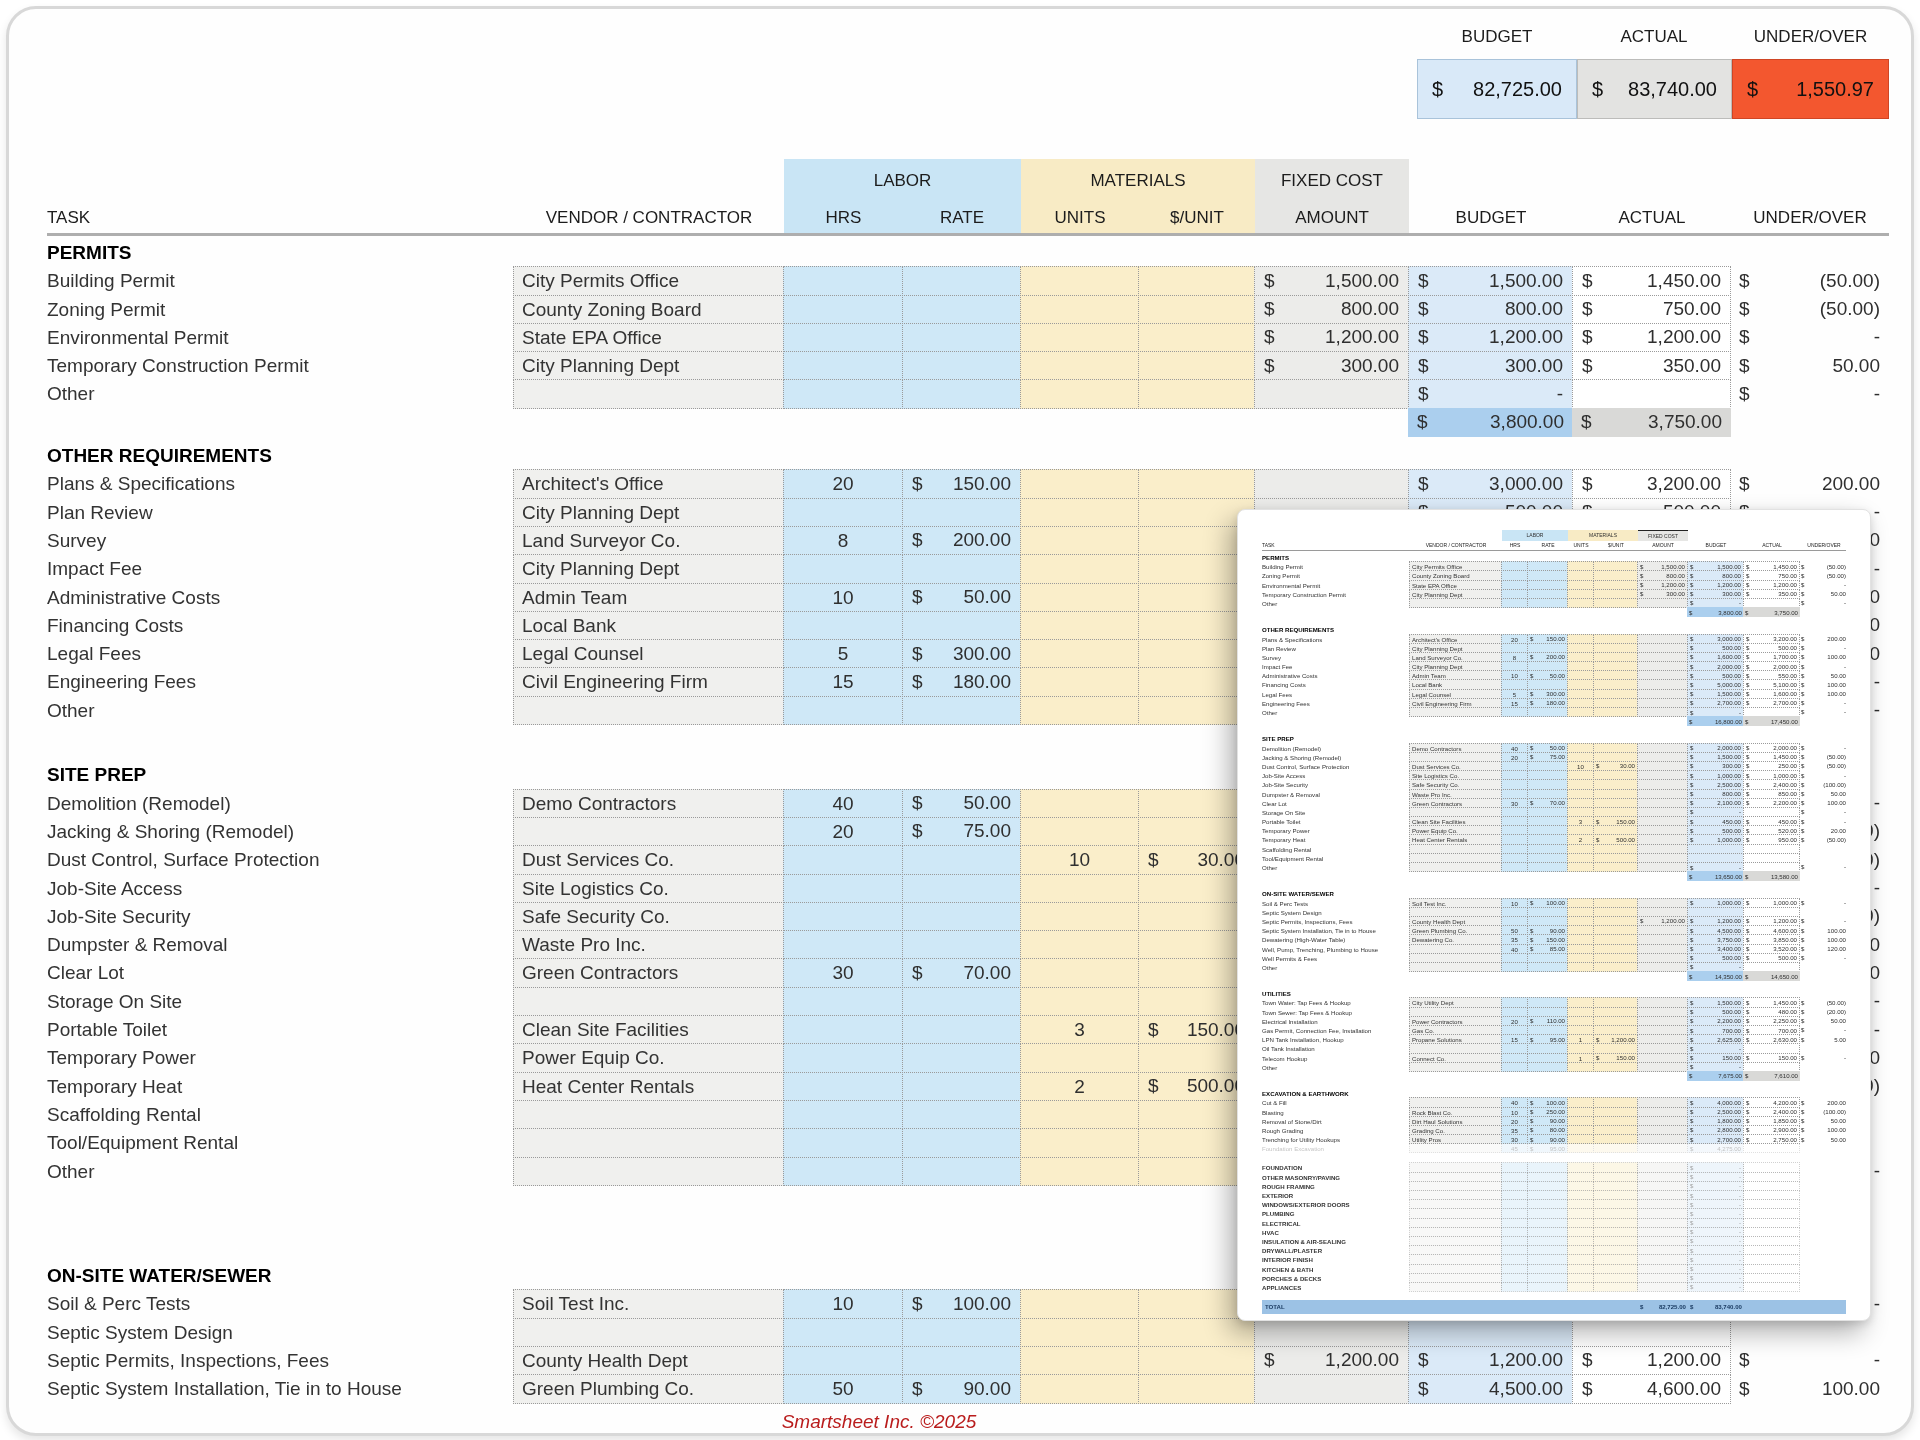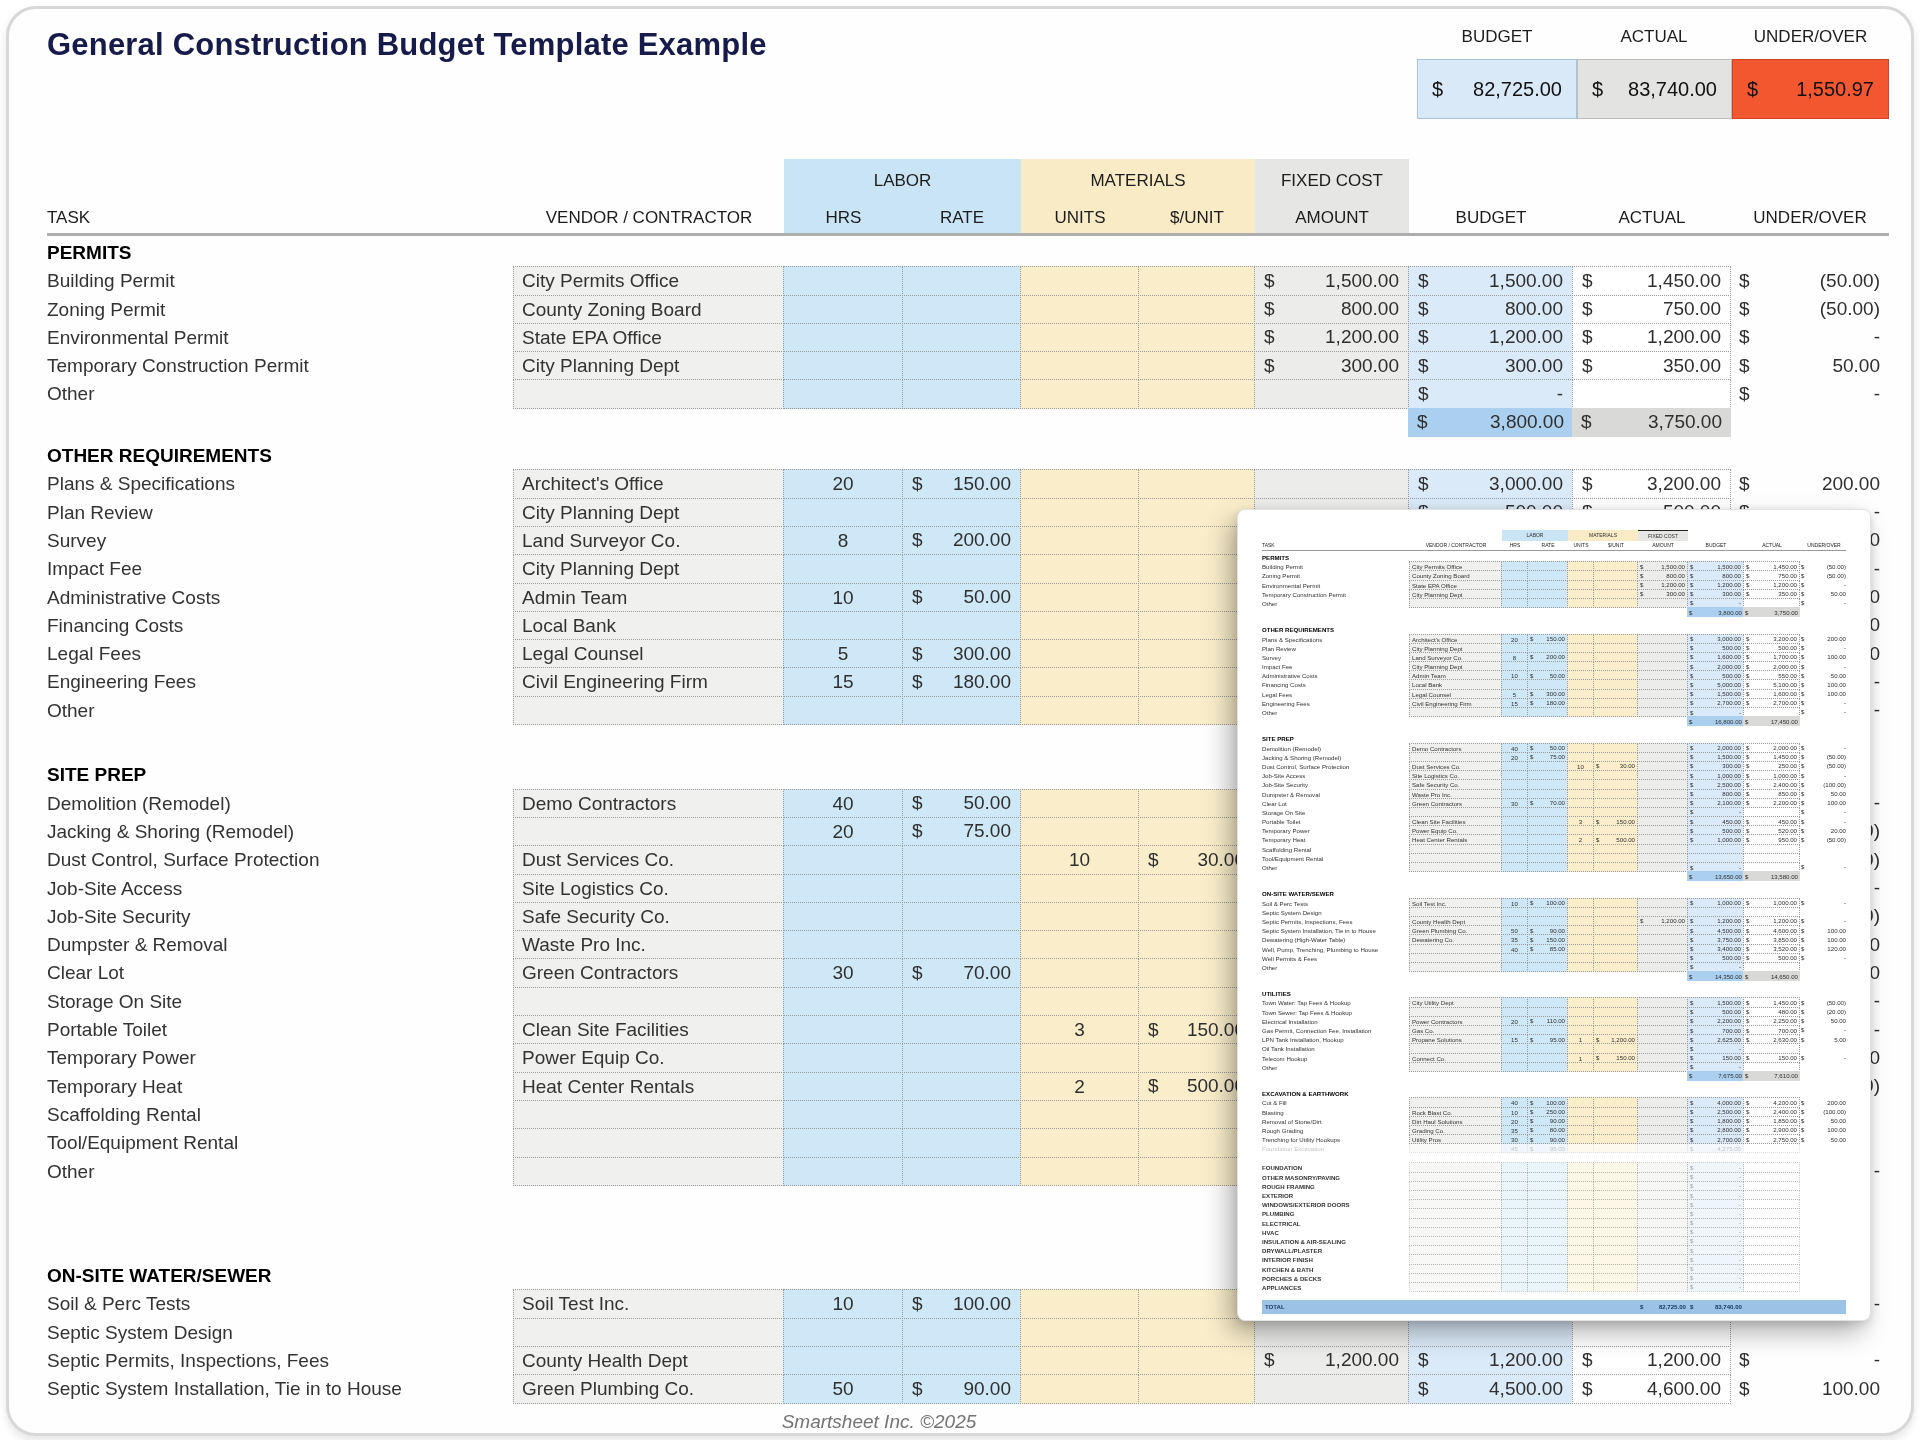--- a/index.html
+++ b/index.html
@@ -53,27 +53,26 @@
   #t-grp{display:grid;grid-template-columns:240px 66px 70px 50px 160px;height:10px;line-height:10px;font-size:5px;}
   #t-grp .band{text-align:center;}
   #t-grp .b1{background:#c9e5f5;}
   #t-grp .b2{background:#f8ebc5;}
   #t-grp .b3{background:#e6e6e4;border-top:1px solid #222;}
   #t-sub{height:10px;line-height:10px;font-size:5px;color:#222;border-bottom:1px solid #9a9a9a;margin-bottom:2px;}
   #t-sub>div{text-align:center;white-space:nowrap;overflow:hidden;}
   #t-sub .lft{text-align:left;}
   .total-row{background:#9cc2e5;height:14px !important;line-height:14px !important;font-weight:bold;color:#17375e;margin-top:8px;}
   .total-lbl{grid-column:1/7;padding-left:3px;}
-  #footer{position:absolute;left:760px;top:1402px;width:220px;text-align:center;font-size:19px;font-style:italic;color:#737373;}
+  #footer{position:absolute;left:760px;top:1402px;width:220px;text-align:center;font-size:19px;font-style:italic;color:#b91c1c;}
 </style>
 </head>
 <body>
 
 <div id="page">
-  <div id="title">General Construction Budget Template Example</div>
 
   <div class="sum-label" style="left:1408px;">BUDGET</div>
   <div class="sum-label" style="left:1566px;width:158px;">ACTUAL</div>
   <div class="sum-label" style="left:1723px;width:157px;">UNDER/OVER</div>
   <div class="sum-box" id="sum-budget-box">
     <span>$</span>
     <span>82,725.00</span>
   </div>
   <div class="sum-box" id="sum-actual-box">
     <span>$</span>

